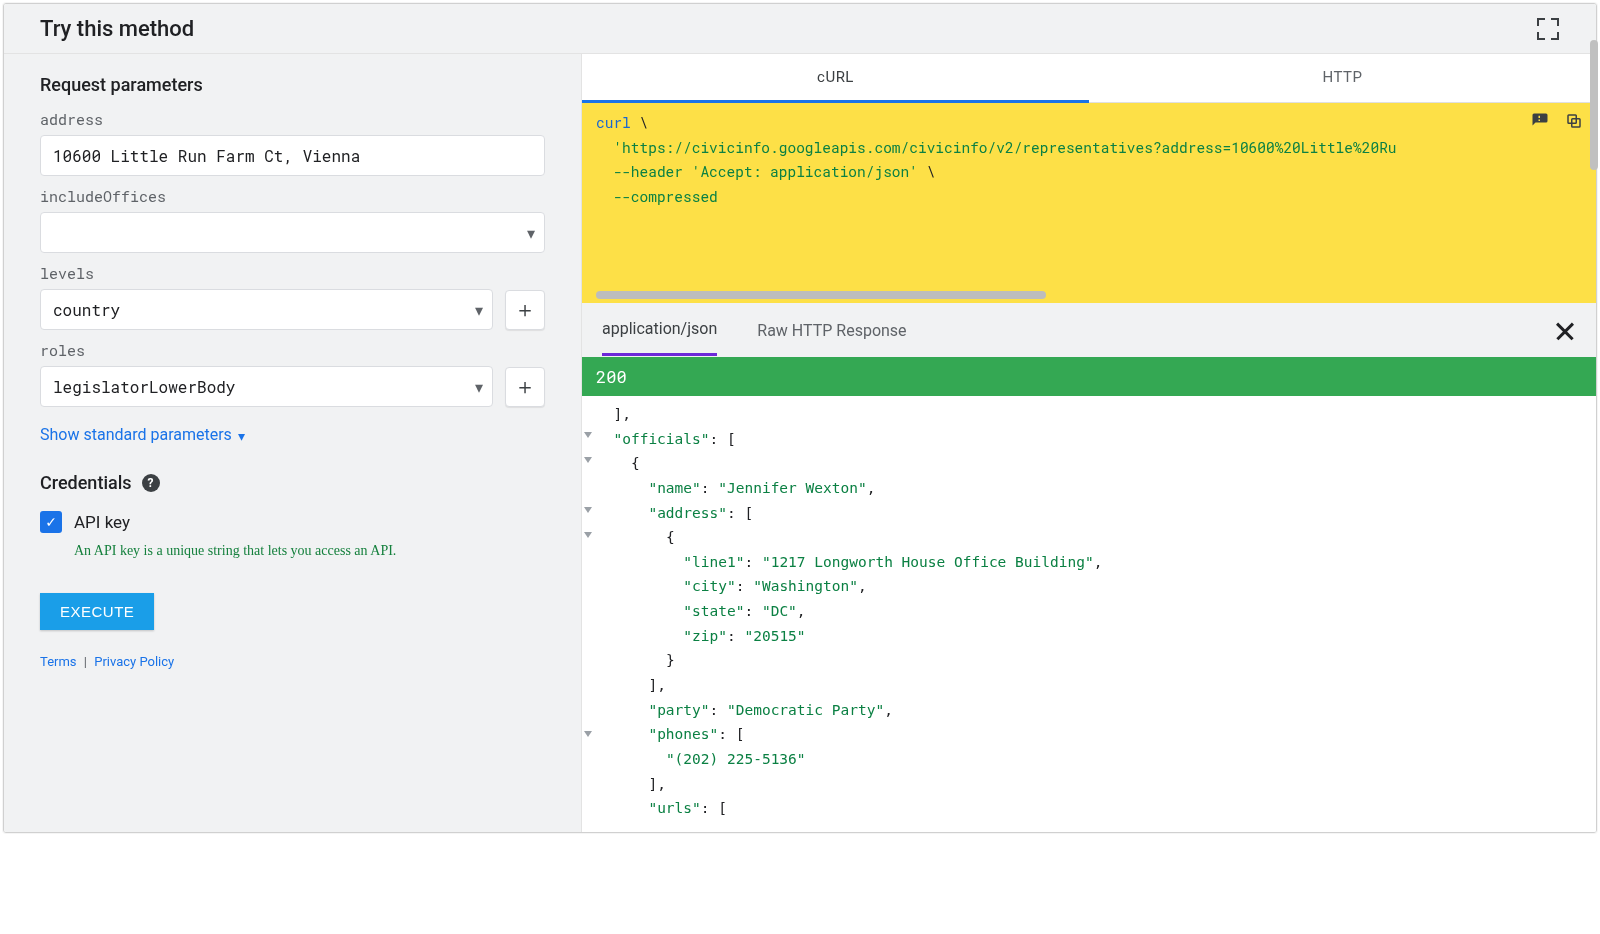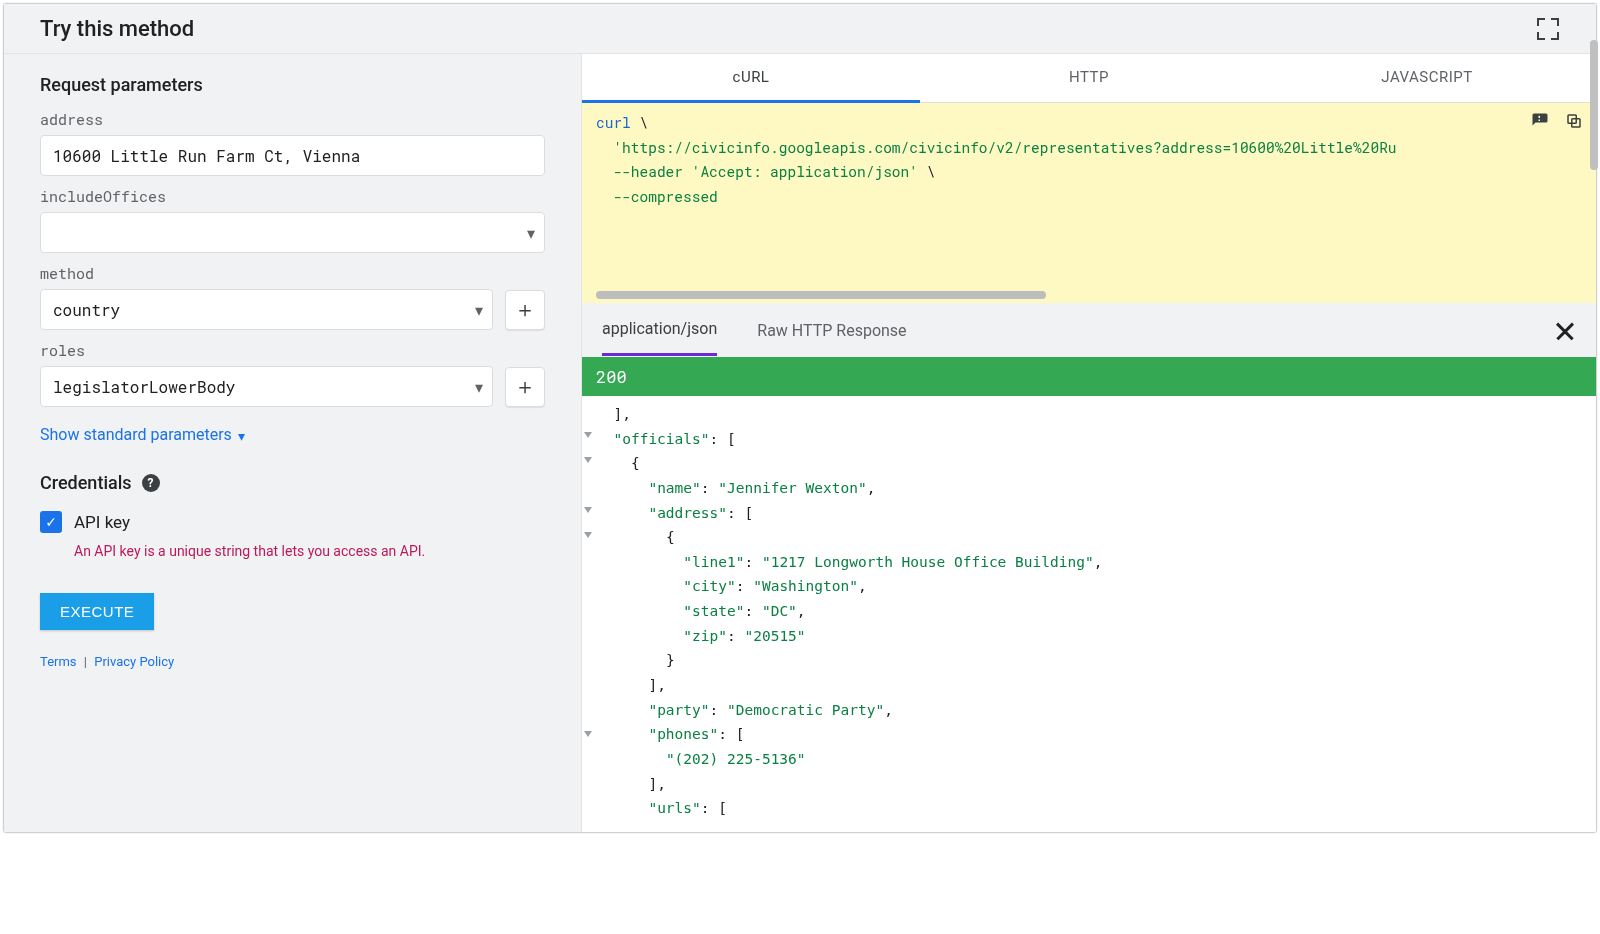--- a/index.html
+++ b/index.html
@@ -78,21 +78,21 @@
   .help-icon {
     display:inline-flex; width:18px; height:18px; border-radius:50%; background:#3c4043; color:#fff;
     align-items:center; justify-content:center; font-size:12px; font-weight:700;
   }
   .checkbox-row { display:flex; align-items:center; gap:12px; margin-top:18px;}
   .checkbox {
     width:22px; height:22px; background:#1a73e8; border-radius:3px; display:flex; align-items:center; justify-content:center;
     color:#fff; font-size:14px; cursor:pointer;
   }
   .check-label { font-size:17px; }
-  .check-desc { font-size:14px; color:#be185d; margin-left:34px; margin-top:10px;}
+  .check-desc { font-size:14px; color:#15803d; margin-left:34px; margin-top:10px;font-family:Liberation Serif, serif;}
   .execute-btn {
     margin-top: 34px;
     background:#1a9ee8; color:#fff; border:none; padding:10px 20px; font-size:15px;
     font-weight:500; letter-spacing:0.5px; border-radius:0; cursor:pointer;
     box-shadow: 0 1px 2px rgba(0,0,0,0.2);
   }
   .legal { margin-top:24px; font-size:13px;}
   .legal a { color:#1a73e8; text-decoration:none; cursor:pointer;}
   .legal .sep { color:#5f6368; margin:0 4px;}
 
@@ -105,21 +105,21 @@
   }
   .req-tabs {
     display:flex; background:#fff; border-bottom:1px solid #e0e0e0;
   }
   .req-tabs .tab {
     flex:1; text-align:center; padding:14px 0; font-size:15px; color:#5f6368; letter-spacing:0.5px;
     cursor:pointer;
   }
   .req-tabs .tab.active { color:#3c4043; border-bottom:3px solid #1a73e8; margin-bottom:-1px;}
   .req-pane {
-    background:#fef9c3; position:relative; height: 200px; overflow:hidden;
+    background:#fde047; position:relative; height: 200px; overflow:hidden;
   }
   .req-code {
     font-family:"Roboto Mono", monospace; font-size:14.5px; line-height:1.7;
     white-space: pre; padding: 8px 14px; overflow-x: auto; height:100%;
   }
   .code-blue { color:#1967d2; }
   .code-green { color:#0b8043; }
   .req-actions { position:absolute; top:6px; right:10px; display:flex; gap:10px;}
   .icon-btn {
     width:24px; height:24px; cursor:pointer; color:#3c4043; display:flex; align-items:center; justify-content:center;
@@ -188,21 +188,21 @@
       <div class="field-wrap">
         <input class="input-text" type="text" value="10600 Little Run Farm Ct, Vienna" style="">
       </div>
 
       <div class="param-label">includeOffices</div>
       <div class="field-wrap">
         <input class="input-text" type="text" value="" style="">
         <span class="chevron">▾</span>
       </div>
 
-      <div class="param-label">method</div>
+      <div class="param-label">levels</div>
       <div class="select-row">
         <div class="field-wrap" style="flex:1;">
           <input class="input-text" type="text" value="country" style="">
           <span class="chevron">▾</span>
         </div>
         <div class="add-btn">＋</div>
       </div>
 
       <div class="param-label">roles</div>
       <div class="select-row">
@@ -236,21 +236,20 @@
         <a>Terms</a>
         <span class="sep">|</span>
         <a>Privacy Policy</a>
       </div>
     </div>
 
     <div class="right">
       <div class="req-tabs">
         <div class="tab active">cURL</div>
         <div class="tab">HTTP</div>
-        <div class="tab">JAVASCRIPT</div>
       </div>
       <div class="req-pane">
         <div class="req-actions">
           <div class="icon-btn">
             <svg width="18" height="18" viewBox="0 0 24 24" fill="#3c4043">
                 <path d="M20 2H4a2 2 0 00-2 2v14l4-4h14a2 2 0 002-2V4a2 2 0 00-2-2zm-8 10h-2V10h2zm0-4h-2V5h2z"></path>
               </svg>
           </div>
           <div class="icon-btn">
             <svg width="18" height="18" viewBox="0 0 24 24" fill="none" stroke="#3c4043" stroke-width="2">

